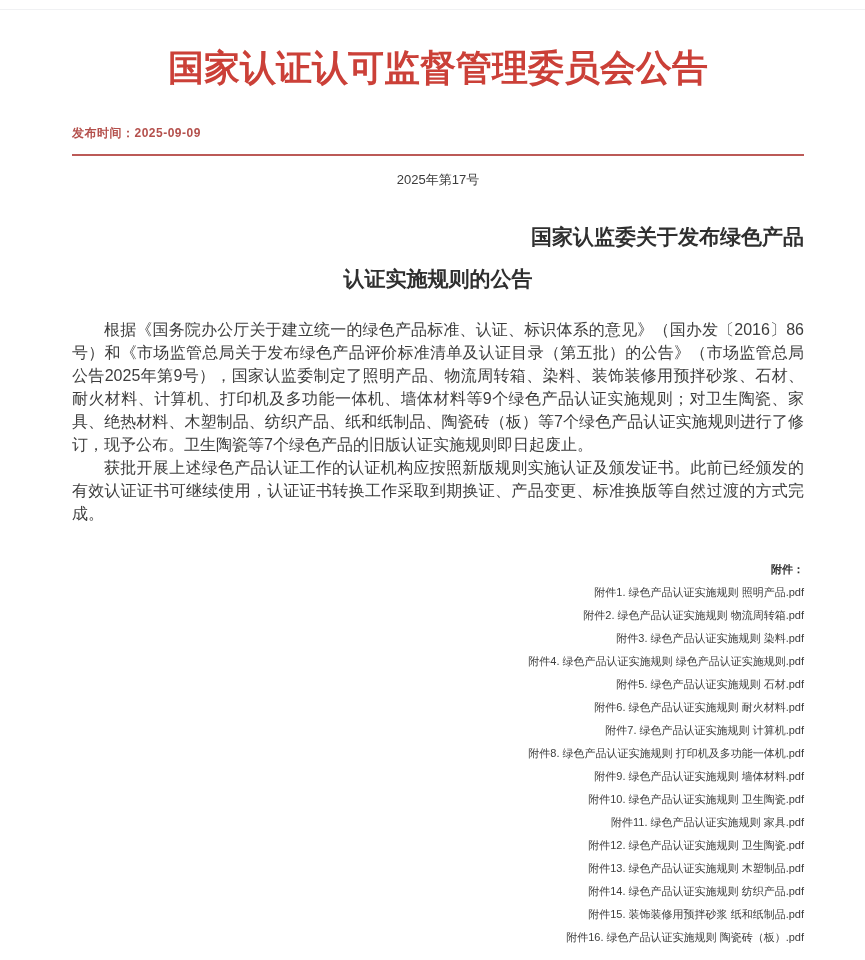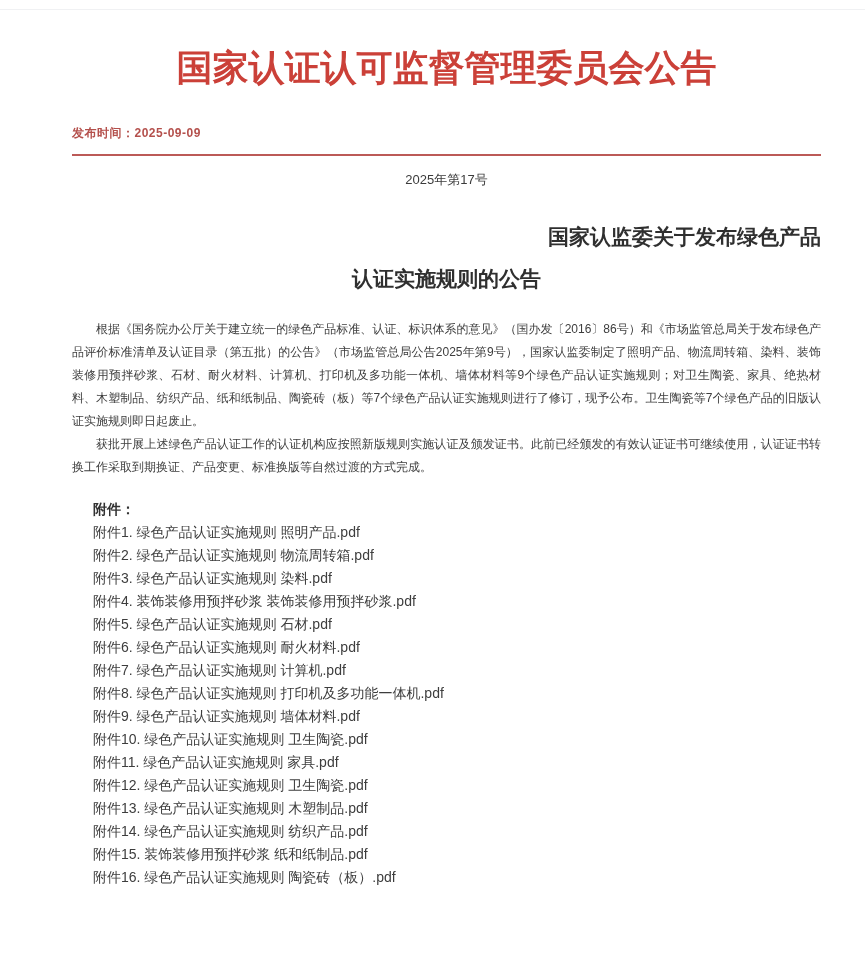--- a/index.html
+++ b/index.html
@@ -9,21 +9,21 @@
     width: 865px;
     height: 960px;
     overflow: hidden;
     font-family: "Liberation Sans", "DejaVu Sans", sans-serif;
   }
   .top-hairline {
     height: 9px;
     border-bottom: 1px solid #f0f1f3;
   }
   .doc {
-    padding: 0 44px 0 72px;
+    padding: 0 61px 0 72px;
   }
   .page-title {
     margin: 37px 0 0 0;
     text-align: center;
     color: #cb4038;
     font-size: 36px;
     font-weight: bold;
     line-height: 42px;
   }
   .publish-time {
@@ -59,33 +59,34 @@
     color: #2f2f2f;
     font-size: 21px;
     font-weight: bold;
     line-height: 24px;
   }
   .body-text {
     margin-top: 27px;
   }
   .body-text p {
     margin: 0;
-    font-size: 12px;
+    font-size: 16px;
     line-height: 23px;
     color: #3d3d3d;
     text-indent: 2em;
     text-align: justify;
     text-justify: inter-character;
   }
   .attachments {
-    margin-top: 19px;
+    margin-top: 33px;
     padding-left: 21px;
-    font-size: 14px;
+    font-size: 11px;
     line-height: 23px;
     color: #3d3d3d;
+    text-align: right;
   }
   .attachments-label {
     font-weight: bold;
     color: #323232;
   }
   .attachment-item {
     cursor: pointer;
   }
 </style>
 </head>
@@ -109,21 +110,21 @@
   <div class="body-text">
     <p>根据《国务院办公厅关于建立统一的绿色产品标准、认证、标识体系的意见》（国办发〔2016〕86号）和《市场监管总局关于发布绿色产品评价标准清单及认证目录（第五批）的公告》（市场监管总局公告2025年第9号），国家认监委制定了照明产品、物流周转箱、染料、装饰装修用预拌砂浆、石材、耐火材料、计算机、打印机及多功能一体机、墙体材料等9个绿色产品认证实施规则；对卫生陶瓷、家具、绝热材料、木塑制品、纺织产品、纸和纸制品、陶瓷砖（板）等7个绿色产品认证实施规则进行了修订，现予公布。卫生陶瓷等7个绿色产品的旧版认证实施规则即日起废止。</p>
     <p>获批开展上述绿色产品认证工作的认证机构应按照新版规则实施认证及颁发证书。此前已经颁发的有效认证证书可继续使用，认证证书转换工作采取到期换证、产品变更、标准换版等自然过渡的方式完成。</p>
   </div>
 
   <div class="attachments">
     <div class="attachments-label">附件：</div>
     <div class="attachment-item">附件1. 绿色产品认证实施规则 照明产品.pdf</div>
     <div class="attachment-item">附件2. 绿色产品认证实施规则 物流周转箱.pdf</div>
     <div class="attachment-item">附件3. 绿色产品认证实施规则 染料.pdf</div>
-    <div class="attachment-item">附件4. 装饰装修用预拌砂浆 装饰装修用预拌砂浆.pdf</div>
+    <div class="attachment-item">附件4. 绿色产品认证实施规则 绿色产品认证实施规则.pdf</div>
     <div class="attachment-item">附件5. 绿色产品认证实施规则 石材.pdf</div>
     <div class="attachment-item">附件6. 绿色产品认证实施规则 耐火材料.pdf</div>
     <div class="attachment-item">附件7. 绿色产品认证实施规则 计算机.pdf</div>
     <div class="attachment-item">附件8. 绿色产品认证实施规则 打印机及多功能一体机.pdf</div>
     <div class="attachment-item">附件9. 绿色产品认证实施规则 墙体材料.pdf</div>
     <div class="attachment-item">附件10. 绿色产品认证实施规则 卫生陶瓷.pdf</div>
     <div class="attachment-item">附件11. 绿色产品认证实施规则 家具.pdf</div>
     <div class="attachment-item">附件12. 绿色产品认证实施规则 卫生陶瓷.pdf</div>
     <div class="attachment-item">附件13. 绿色产品认证实施规则 木塑制品.pdf</div>
     <div class="attachment-item">附件14. 绿色产品认证实施规则 纺织产品.pdf</div>

